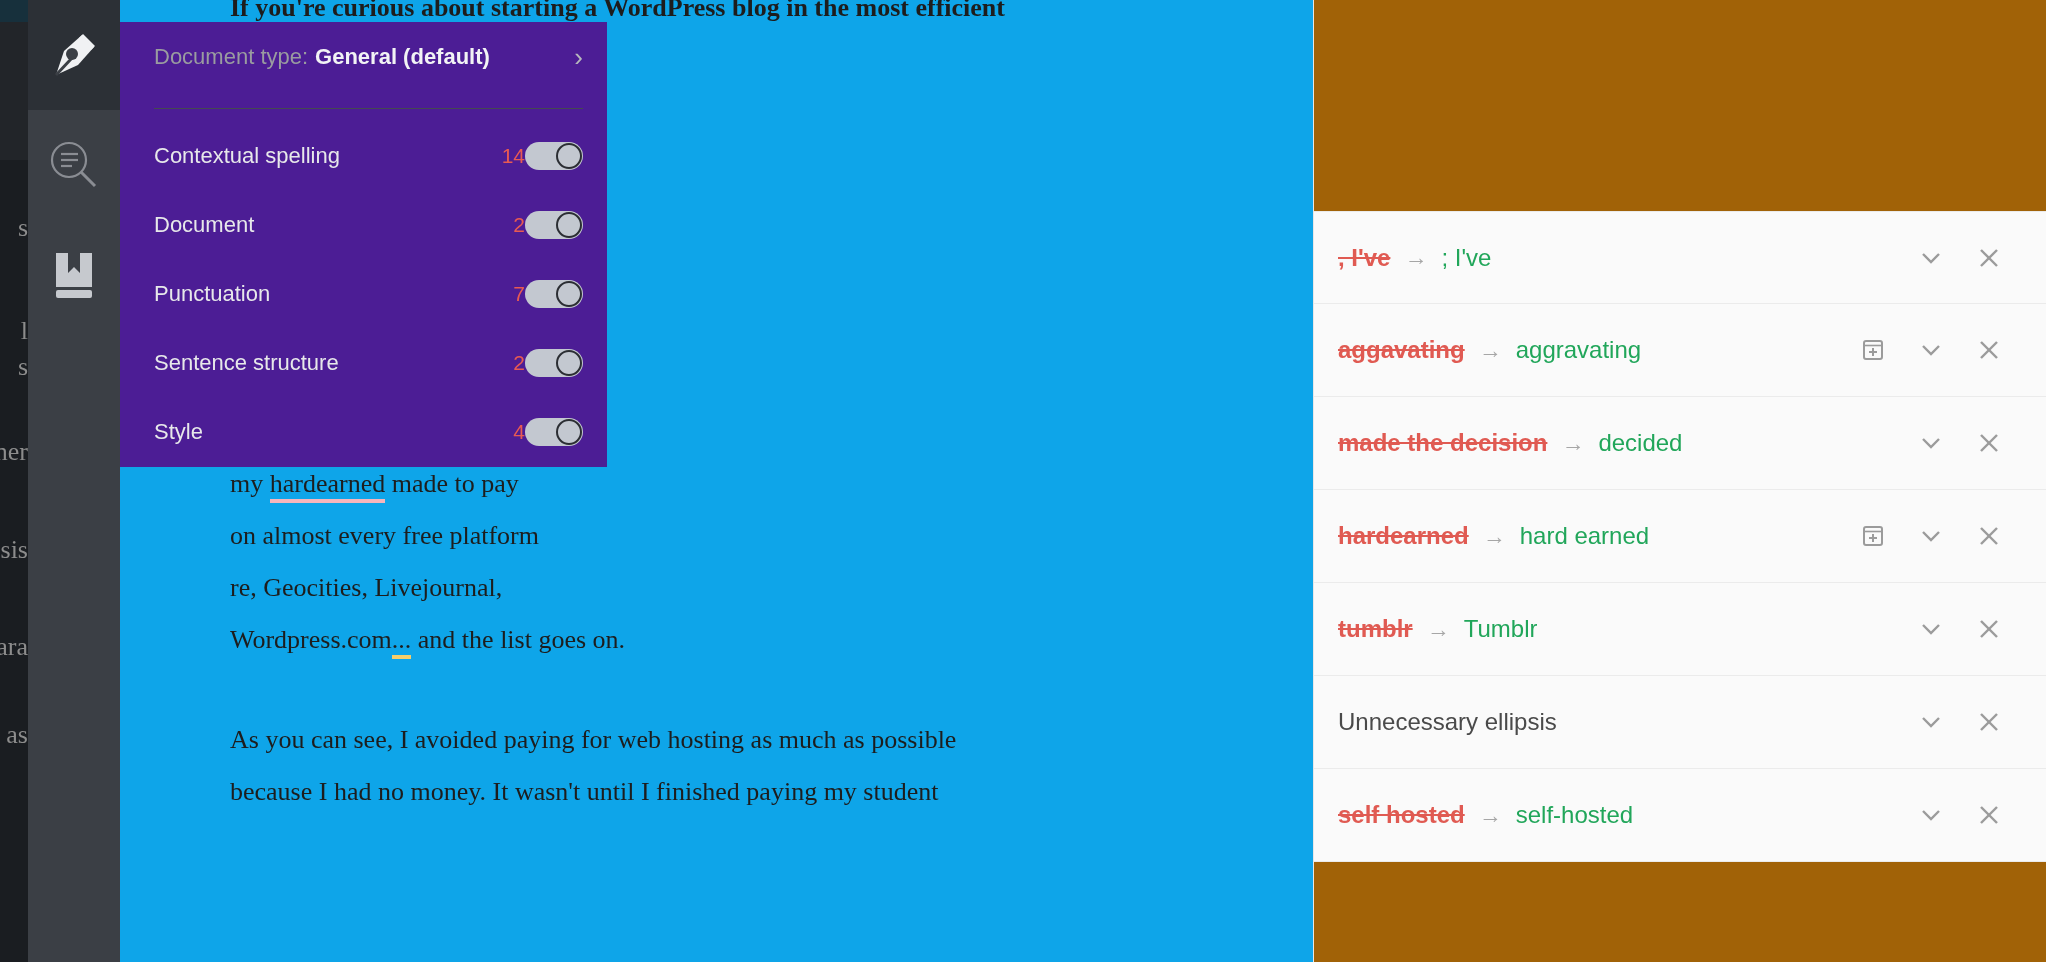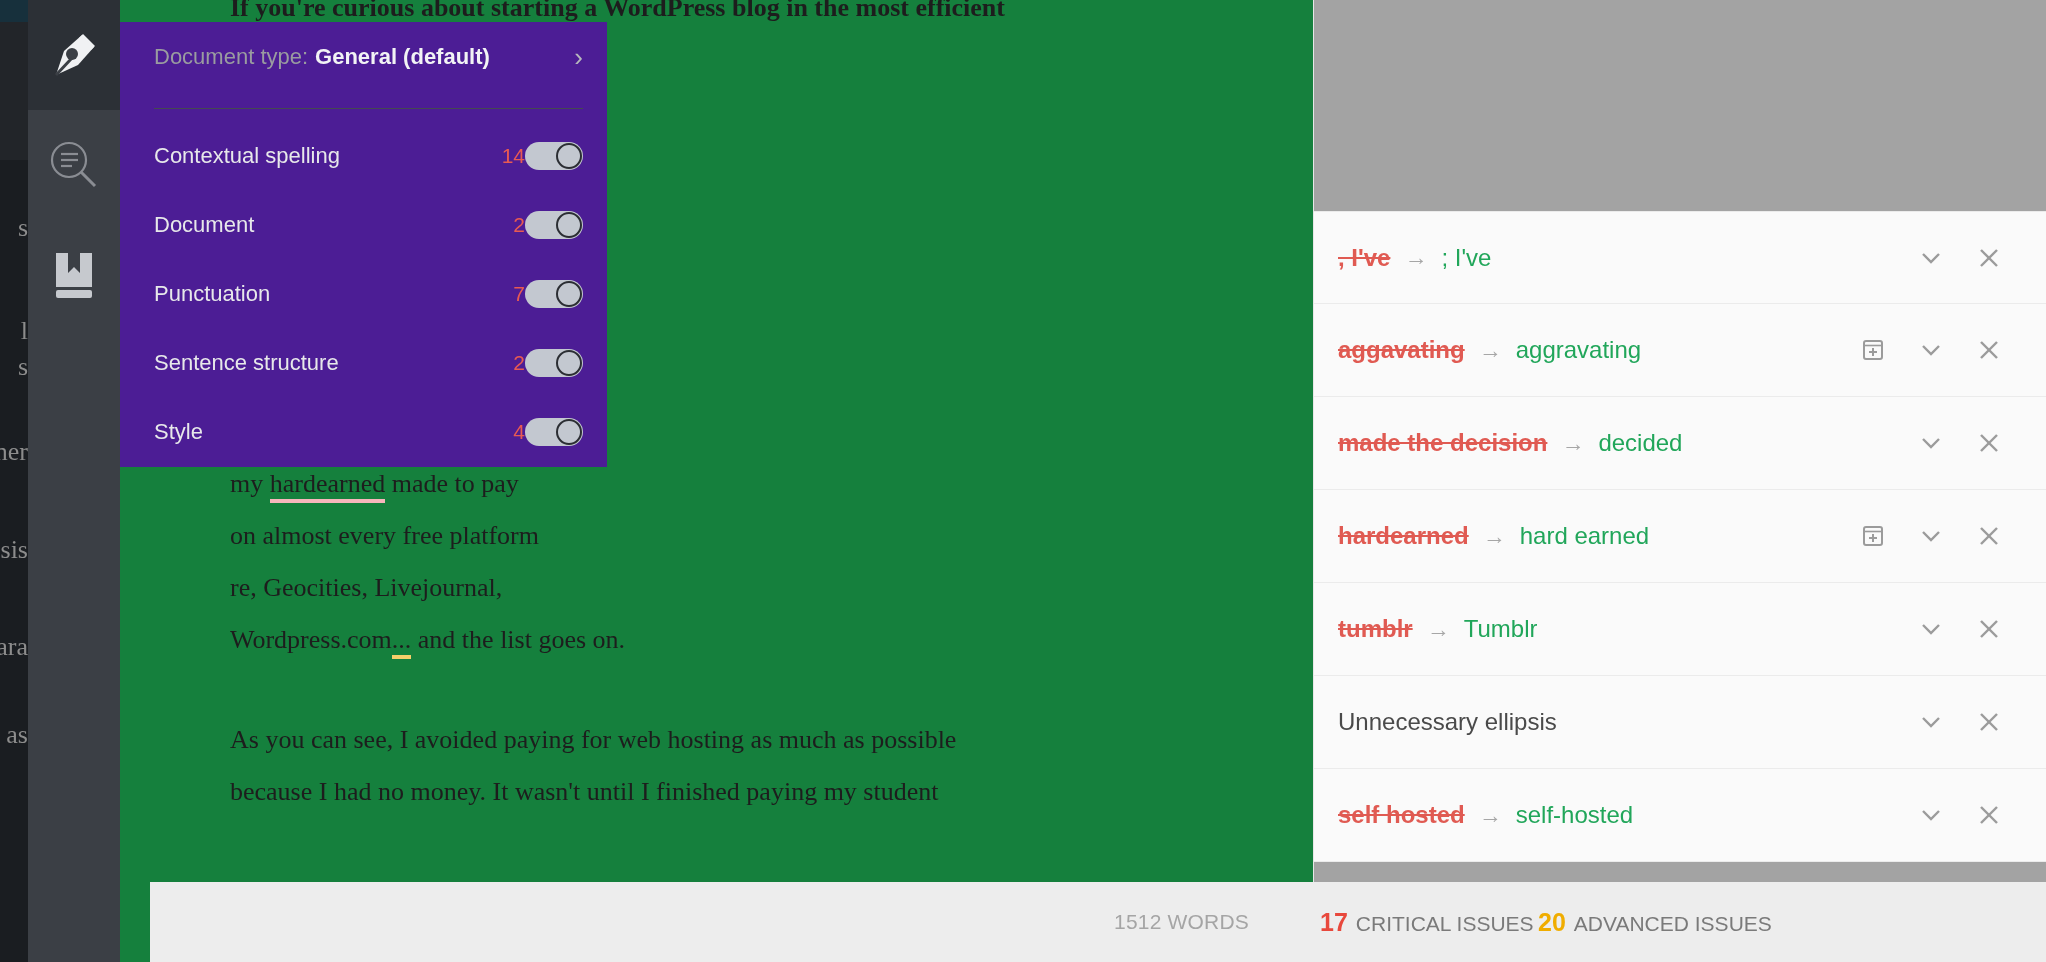--- a/index.html
+++ b/index.html
@@ -18,21 +18,21 @@
     height: 962px;
     background: #ffffff;
   }
 
   
   .doc-area {
     position: absolute;
     left: 0; top: 0;
     width: 1313px;
     height: 962px;
-    background: #15803d;
+    background: #0ea5e9;
     overflow: hidden;
   }
   .doc-inner {
     position: absolute;
     left: 230px;
     top: -18px;
     width: 1000px;
     font-family: "Liberation Serif", serif;
     color: #1d1d1d;
   }
@@ -193,21 +193,21 @@
     border: 2px solid #2b2e33;
     box-sizing: border-box;
   }
 
   
   .sugg-panel {
     position: absolute;
     right: 0; top: 0;
     width: 733px;
     height: 962px;
-    background: #a3a3a3;
+    background: #a16207;
     border-left: 1px solid #e7e7e7;
     z-index: 10;
     overflow: hidden;
   }
   .sugg-row {
     position: relative;
     height: 93px;
     display: flex;
     align-items: center;
     padding: 0 28px 0 24px;
@@ -613,23 +613,14 @@
                 <line x1="5" y1="5" x2="21" y2="21" stroke="#9b9b9b" stroke-width="2.4"></line>
                 <line x1="21" y1="5" x2="5" y2="21" stroke="#9b9b9b" stroke-width="2.4"></line>
               </svg>
           </span>
         </span>
       </div>
 
     </div>
   </div>
 
-  <div class="statusbar">
-    <span class="sb-words">1512 WORDS</span>
-    <span class="sb-critical">
-      <b class="sb-num">17</b><span>CRITICAL ISSUES</span>
-    </span>
-    <span class="sb-advanced">
-      <b class="sb-num">20</b><span>ADVANCED ISSUES</span>
-    </span>
-  </div>
 
 </div>
 
 </body></html>

